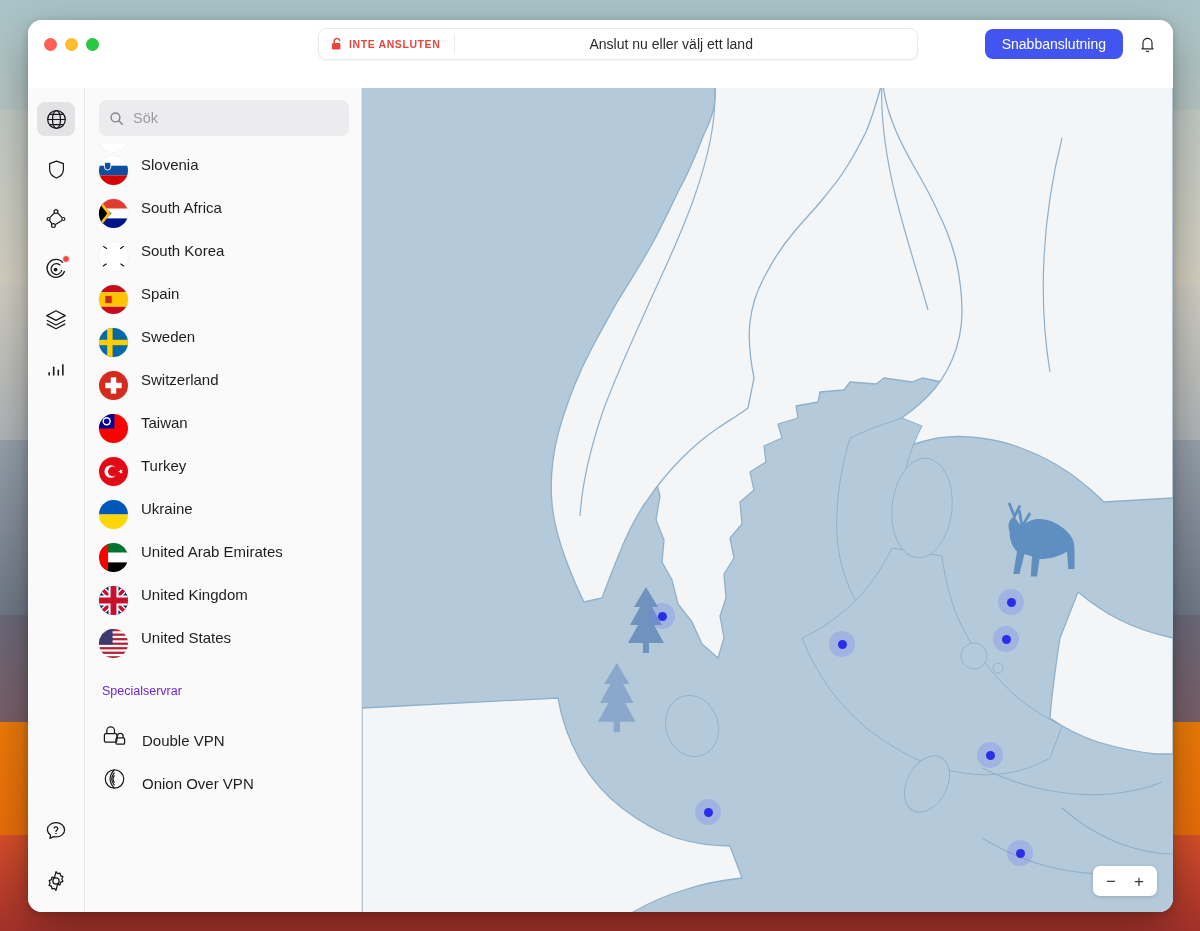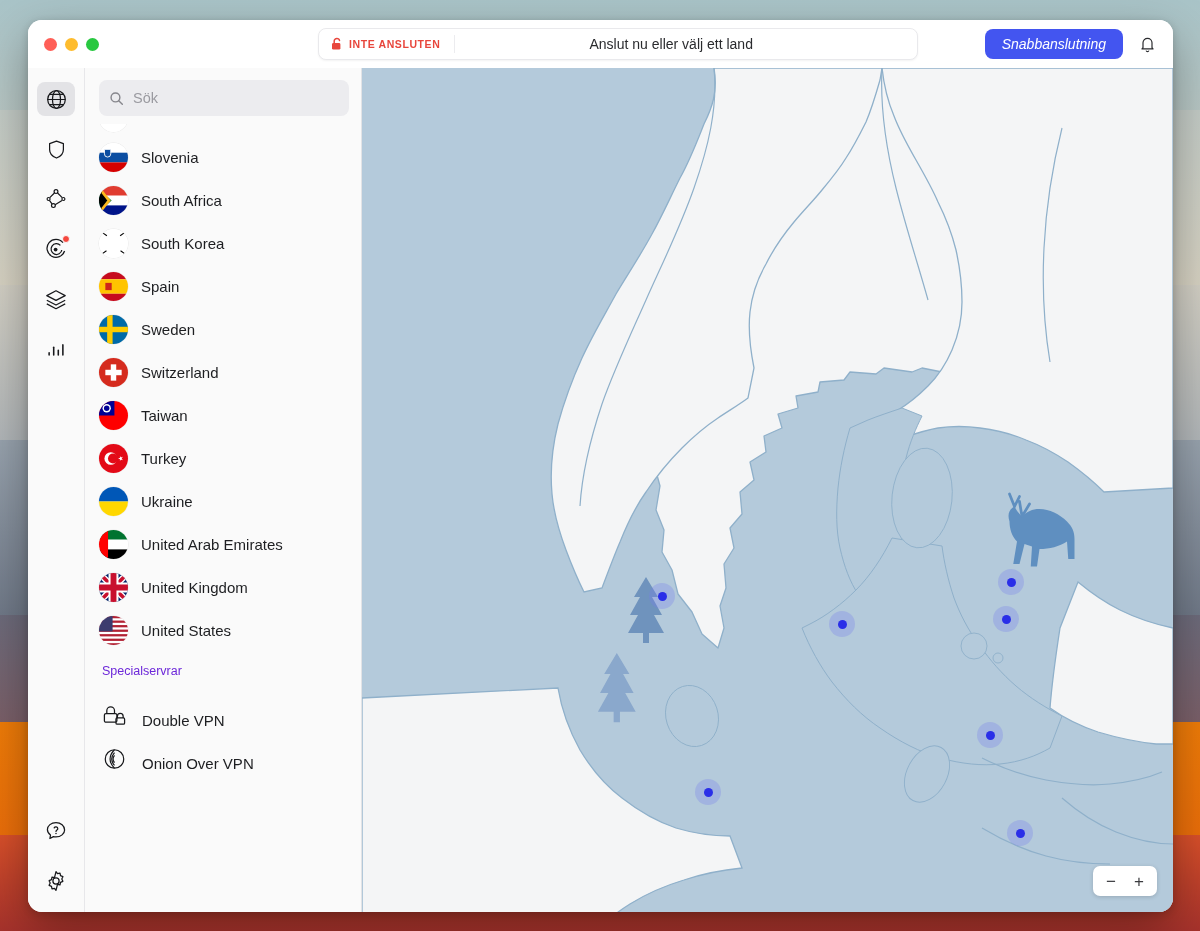--- a/index.html
+++ b/index.html
@@ -40,21 +40,21 @@
 
   
   .window {
     position: absolute;
     left: 28px; top: 20px;
     width: 1145px; height: 892px;
     background: #ffffff;
     border-radius: 14px;
     box-shadow: 0 18px 48px rgba(0,0,0,.34), 0 2px 8px rgba(0,0,0,.18);
     overflow: hidden;
-    display: flex; flex-direction: column;
+    display: flex; flex-direction: column; gap: 20px;
   }
   .titlebar {
     height: 48px; flex: 0 0 48px;
     background: #ffffff;
     display: flex; align-items: center;
     padding: 0 12px 0 16px;
     position: relative;
   }
   .traffic { display: flex; gap: 8px; align-items: center; }
   .tl { width: 13px; height: 13px; border-radius: 50%; }
@@ -87,21 +87,21 @@
     padding-right: 30px;
   }
   .tb-right {
     margin-left: auto; display: flex; align-items: center; gap: 10px;
   }
   .quick-btn {
     background: #4355f0; color: #fff;
     border: none; border-radius: 8px;
     height: 30px; padding: 0 17px;
     font-size: 14px; font-family: inherit;
-    cursor: pointer; white-space: nowrap; font-style: italic;
+    cursor: pointer; white-space: nowrap;
   }
   .bell-btn {
     width: 28px; height: 28px;
     display: flex; align-items: center; justify-content: center;
     cursor: pointer; background: none; border: none;
   }
 
   .body-row { flex: 1; display: flex; min-height: 0; }
 
   
@@ -153,21 +153,21 @@
   .country-list {
     flex: 1; overflow: hidden;
     position: relative;
     padding-left: 14px;
   }
   .clip-row {
     height: 12px; overflow: hidden; position: relative;
   }
   .clip-row .flag { position: absolute; top: -21px; left: 0; }
   .row {
-    display: flex; align-items: center; gap: 13px;
+    display: flex; gap: 13px;
     height: 43px; cursor: pointer;
   }
   .row-label { font-size: 15px; color: #1d1e21; }
   .flag {
     width: 29px; height: 29px; border-radius: 50%;
     flex: 0 0 29px; overflow: hidden; position: relative;
     box-shadow: 0 0 0 .5px rgba(0,0,0,.08);
   }
   .sec-title {
     font-size: 12.5px; color: #6d28d9;

